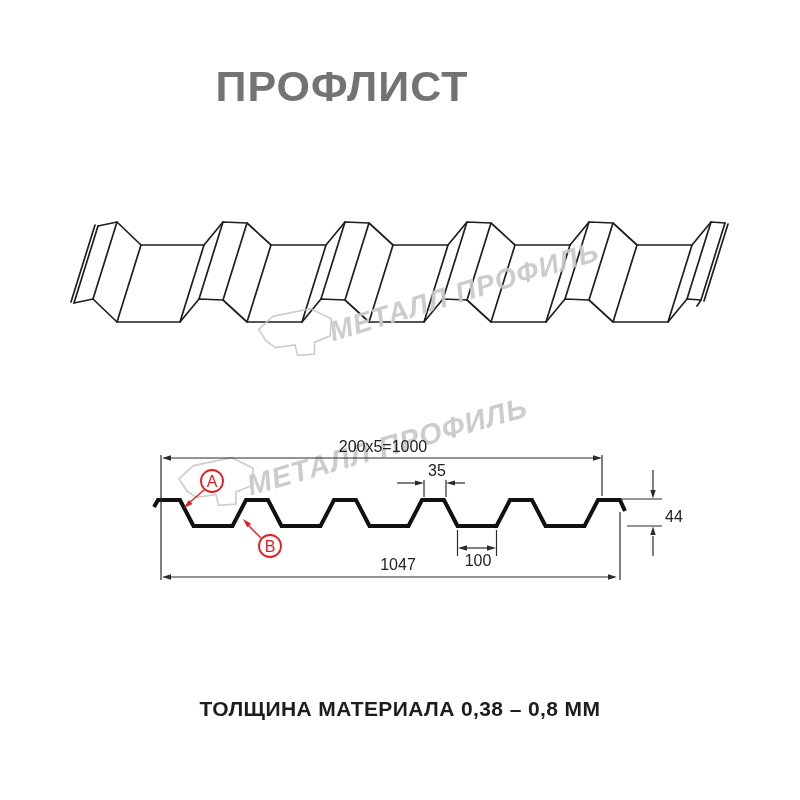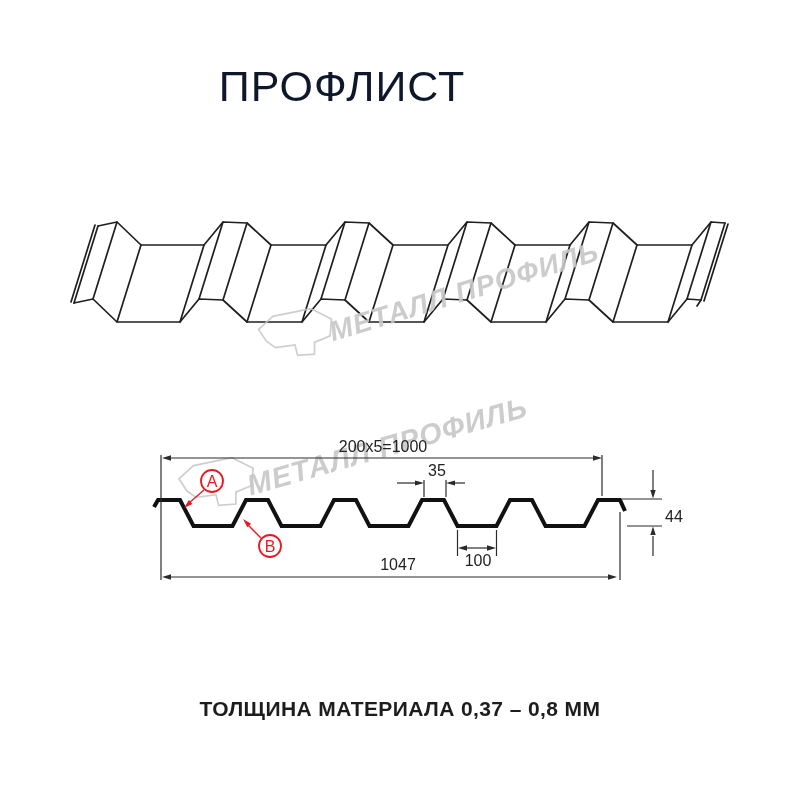--- a/index.html
+++ b/index.html
@@ -1,19 +1,19 @@
 <!DOCTYPE html>
 <html><head>
 <meta charset="utf-8">
 <style>
   html,body{margin:0;padding:0;background:#fff;}
   .stage{position:relative;width:800px;height:800px;background:#fff;overflow:hidden;
          font-family:"Liberation Sans",sans-serif;}
   .title{position:absolute;top:62px;left:0;width:684px;text-align:center;
-         font-size:43px;font-weight:400;letter-spacing:1px;color:#0f172a;}
+         font-size:43px;font-weight:700;letter-spacing:1px;color:#737373;}
   .subtitle{position:absolute;top:112px;left:0;width:800px;text-align:center;
          font-size:20px;font-weight:700;letter-spacing:1px;color:#111;}
   .footer-note{position:absolute;top:697px;left:0;width:800px;text-align:center;
          font-size:21px;font-weight:600;letter-spacing:.4px;color:#1d1d1d;}
   svg.layer{position:absolute;left:0;}
   #svg3d{top:0;z-index:1;}
   #svgcs{top:420px;z-index:3;}
   .wm{position:absolute;z-index:2;opacity:.85;}
   .wm-text{position:absolute;white-space:nowrap;font-weight:700;font-style:italic;
          color:#c7c7c7;letter-spacing:1px;z-index:2;opacity:.9;}
@@ -99,14 +99,14 @@
       <polygon points="184,508 188.9,500.1 192.4,503.9" fill="#e8191f"></polygon>
     </g>
     <g>
       <circle cx="270" cy="546" r="11" fill="none" stroke="#e8191f" stroke-width="1.8"></circle>
       <text x="270" y="552" text-anchor="middle" font-size="16" fill="#e8191f">В</text>
       <line x1="261" y1="538" x2="247" y2="524" stroke="#e8191f" stroke-width="1.3"></line>
       <polygon points="243,519 251.1,523.7 247.3,527.3" fill="#e8191f"></polygon>
     </g>
   </svg>
 
-  <div class="footer-note">ТОЛЩИНА МАТЕРИАЛА 0,37 – 0,8 ММ</div>
+  <div class="footer-note">ТОЛЩИНА МАТЕРИАЛА 0,38 – 0,8 ММ</div>
 </div>
 
 </body></html>

